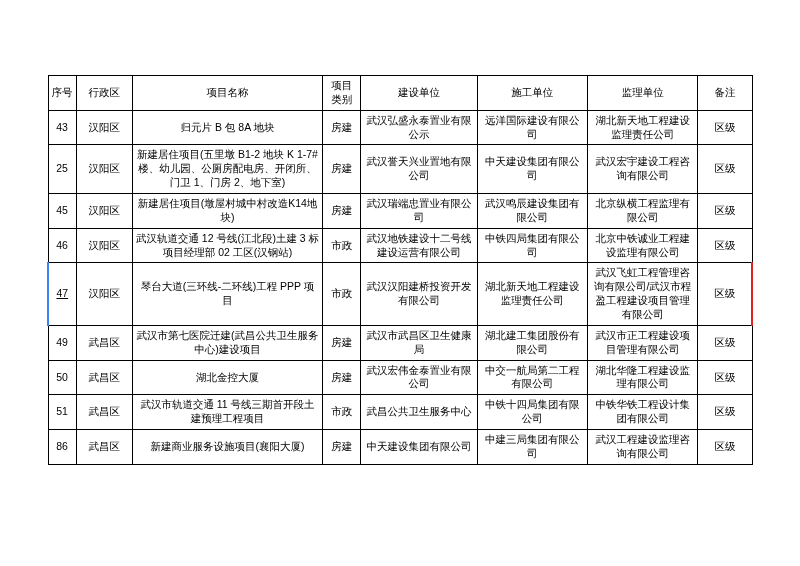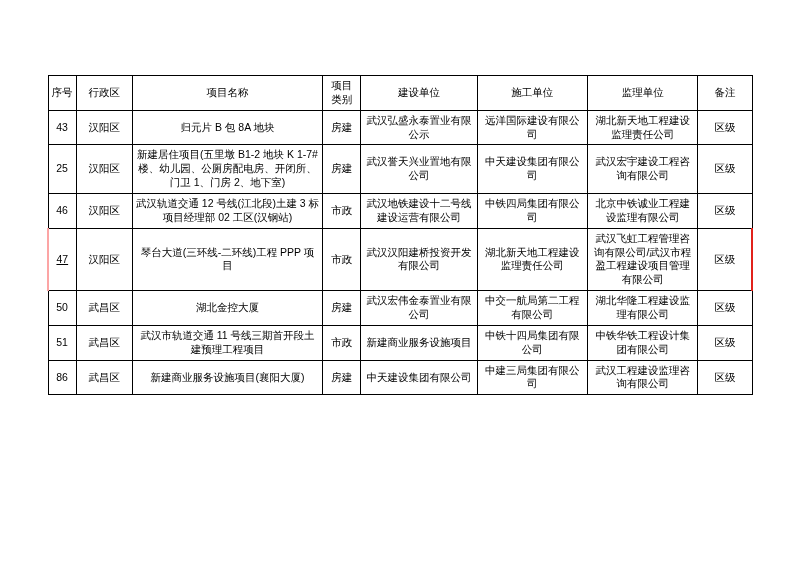--- a/index.html
+++ b/index.html
@@ -60,21 +60,21 @@
   .col-super { width: 110px; }
   .col-note { width: 54px; }
 
   
   .hl td {
     border-top: 2px solid #e1211b;
     border-bottom: 2px solid #e1211b;
     margin-top: 24px;
   }
   .hl td:first-child {
-    border-left: 2px solid #fca5a5;
+    border-left: 2px solid #3b82f6;
     text-decoration: underline;
   }
   .hl td:last-child {
     border-right: 2px solid #e1211b;
   }
   .nowrap-seq { font-size: 11px; }
 </style>
 </head>
 <body>
 
@@ -118,55 +118,75 @@
           <td class="nowrap-seq">25</td>
           <td>汉阳区</td>
           <td class="left">新建居住项目(五里墩 B1-2 地块 K 1-7#楼、幼儿园、公厕房配电房、开闭所、门卫 1、门房 2、地下室)</td>
           <td>房建</td>
           <td class="left">武汉誉天兴业置地有限公司</td>
           <td class="left">中天建设集团有限公司</td>
           <td class="left">武汉宏宇建设工程咨询有限公司</td>
           <td>区级</td>
         </tr>
         <tr>
+          <td class="nowrap-seq">45</td>
+          <td>汉阳区</td>
+          <td class="left">新建居住项目(墩屋村城中村改造K14地块)</td>
+          <td>房建</td>
+          <td class="left">武汉瑞端忠置业有限公司</td>
+          <td class="left">武汉鸣辰建设集团有限公司</td>
+          <td class="left">北京纵横工程监理有限公司</td>
+          <td>区级</td>
+        </tr>
+        <tr>
           <td class="nowrap-seq">46</td>
           <td>汉阳区</td>
           <td class="left">武汉轨道交通 12 号线(江北段)土建 3 标项目经理部 02 工区(汉钢站)</td>
           <td>市政</td>
           <td class="left">武汉地铁建设十二号线建设运营有限公司</td>
           <td class="left">中铁四局集团有限公司</td>
           <td class="left">北京中铁诚业工程建设监理有限公司</td>
           <td>区级</td>
         </tr>
         <tr class="hl">
           <td class="nowrap-seq">47</td>
           <td>汉阳区</td>
           <td class="left">琴台大道(三环线-二环线)工程 PPP 项目</td>
           <td>市政</td>
           <td class="left">武汉汉阳建桥投资开发有限公司</td>
           <td class="left">湖北新天地工程建设监理责任公司</td>
           <td class="left">武汉飞虹工程管理咨询有限公司/武汉市程盈工程建设项目管理有限公司</td>
           <td>区级</td>
         </tr>
         <tr>
+          <td class="nowrap-seq">49</td>
+          <td>武昌区</td>
+          <td class="left">武汉市第七医院迁建(武昌公共卫生服务中心)建设项目</td>
+          <td>房建</td>
+          <td class="left">武汉市武昌区卫生健康局</td>
+          <td class="left">湖北建工集团股份有限公司</td>
+          <td class="left">武汉市正工程建设项目管理有限公司</td>
+          <td>区级</td>
+        </tr>
+        <tr>
           <td class="nowrap-seq">50</td>
           <td>武昌区</td>
           <td class="left">湖北金控大厦</td>
           <td>房建</td>
           <td class="left">武汉宏伟金泰置业有限公司</td>
           <td class="left">中交一航局第二工程有限公司</td>
           <td class="left">湖北华隆工程建设监理有限公司</td>
           <td>区级</td>
         </tr>
         <tr>
           <td class="nowrap-seq">51</td>
           <td>武昌区</td>
           <td class="left">武汉市轨道交通 11 号线三期首开段土建预理工程项目</td>
           <td>市政</td>
-          <td class="left">新建商业服务设施项目</td>
+          <td class="left">武昌公共卫生服务中心</td>
           <td class="left">中铁十四局集团有限公司</td>
           <td class="left">中铁华铁工程设计集团有限公司</td>
           <td>区级</td>
         </tr>
         <tr>
           <td class="nowrap-seq">86</td>
           <td>武昌区</td>
           <td class="left">新建商业服务设施项目(襄阳大厦)</td>
           <td>房建</td>
           <td class="left">中天建设集团有限公司</td>

